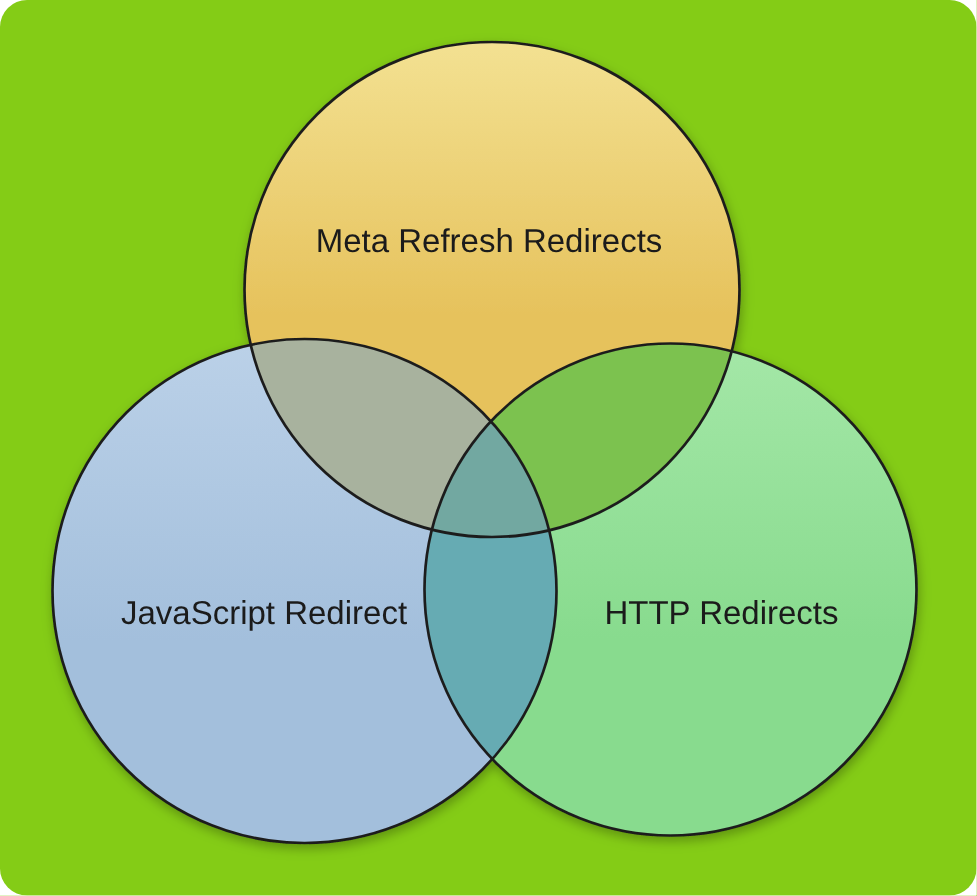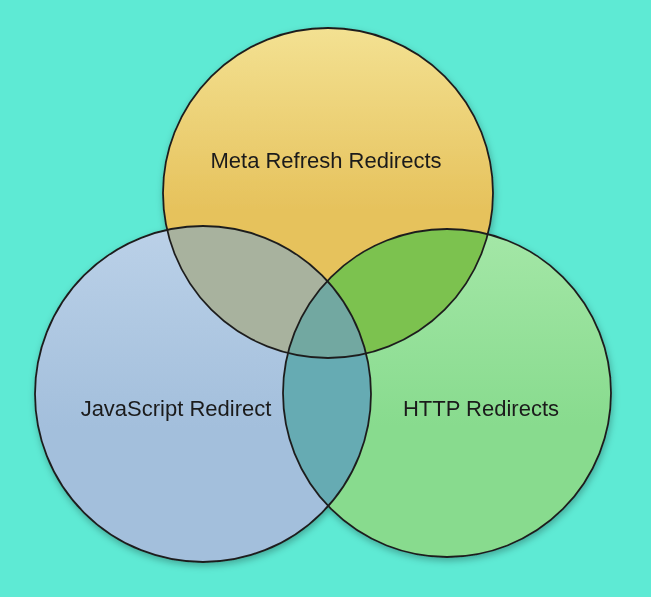--- a/index.html
+++ b/index.html
@@ -4,23 +4,24 @@
 <style>
   html, body {
     margin: 0;
     padding: 0;
     background: #ffffff;
   }
   .canvas {
     position: relative;
     width: 651px;
     height: 597px;
-    background: #5eead4;
+    background: #84cc16;
     overflow: hidden;
     font-family: "Liberation Sans", sans-serif;
+    border-radius: 18px;
   }
   svg { display: block; }
   .venn-label {
     font-family: "Liberation Sans", sans-serif;
     font-size: 22px;
     fill: #1b1b1b;
     text-anchor: middle;
   }
 </style>
 </head>

